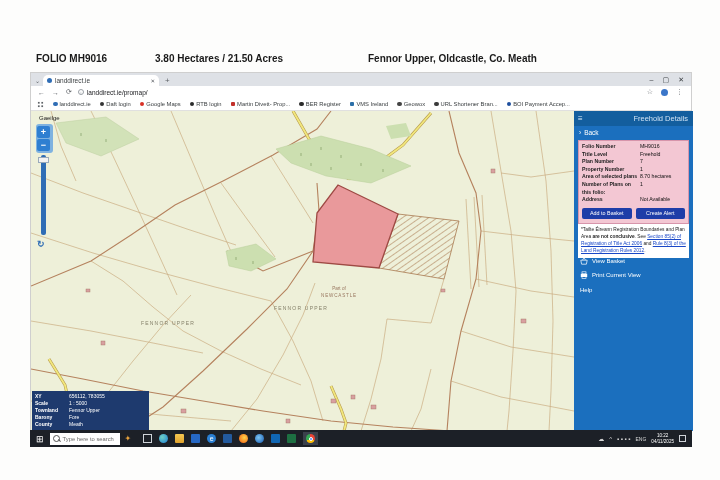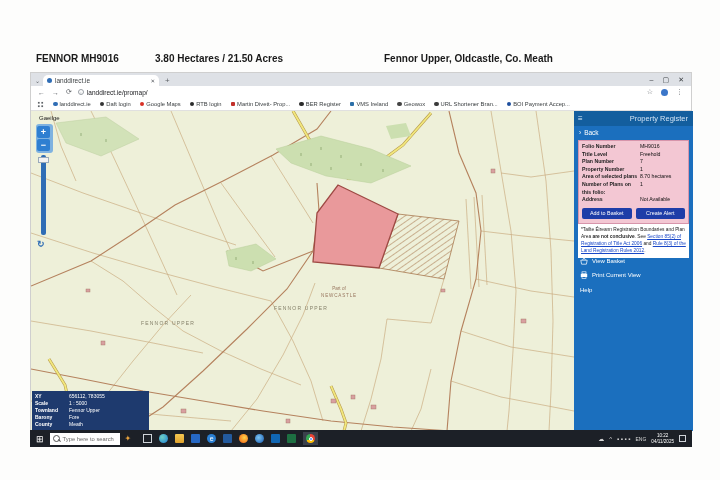--- a/index.html
+++ b/index.html
@@ -4,21 +4,21 @@
 <style>
   html,body{margin:0;padding:0;background:#e8e8e8;}
   .page{position:relative;width:720px;height:480px;background:#fdfdfc;overflow:hidden;
         font-family:"Liberation Sans",sans-serif;}
   .abs{position:absolute;}
 
   
   .scan-header span{position:absolute;top:53px;font-weight:bold;font-size:10px;color:#1a1a1a;white-space:nowrap;}
   .sh-folio{left:36px;}
   .sh-area{left:155px;}
-  .sh-loc{left:384px;text-align:right;}
+  .sh-loc{left:368px;text-align:right;}
 
   
   .browser{left:30px;top:72px;width:662px;height:375px;background:#fff;border:1px solid #cfcfcf;box-sizing:border-box;}
   .tabstrip{left:0;top:0;width:660px;height:13px;background:#dee1e6;display:flex;align-items:flex-end;}
   .tab-chevron{font-size:6px;color:#5f6368;margin:0 3px 2px 4px;}
   .tab{height:11px;width:108px;background:#fff;border-radius:5px 5px 0 0;display:flex;align-items:center;padding:0 4px;gap:3px;}
   .favicon{width:5px;height:5px;border-radius:50%;background:#2f6db5;flex:none;}
   .tab-title{font-size:6.5px;color:#3c4043;flex:1;white-space:nowrap;overflow:hidden;}
   .tab-x{font-size:5.5px;color:#5f6368;}
   .newtab{font-size:8px;color:#5f6368;margin:0 0 1px 6px;}
@@ -87,21 +87,21 @@
   .tray .g{color:#d8d8d8;font-size:6px;}
   .trayblock{color:#fff;font-size:4.6px;line-height:5.2px;text-align:center;}
   .notif{width:7px;height:7px;border:1px solid #cfd3d8;box-sizing:border-box;}
 </style>
 </head>
 <body>
 
 <div class="page">
 
   <div class="scan-header">
-    <span class="sh-folio">FENNOR MH9016</span>
+    <span class="sh-folio">FOLIO MH9016</span>
     <span class="sh-area">3.80 Hectares  /  21.50 Acres</span>
     <span class="sh-loc">Fennor Upper, Oldcastle, Co. Meath</span>
   </div>
 
   <div class="browser abs">
 
     <div class="tabstrip abs">
       <span class="tab-chevron">⌄</span>
       <div class="tab">
         <span class="favicon"></span>
@@ -310,21 +310,21 @@
         <div class="inforow">
             <b>County</b>
             <span>Meath</span>
           </div>
       </div>
     </div>
 
     <div class="panel abs">
       <div class="phead abs">
         <span class="hamb">≡</span>
-        <span class="ptitle">Property Register</span>
+        <span class="ptitle">Freehold Details</span>
       </div>
       <div class="backrow abs">
         <span>›</span>
         <span>Back</span>
       </div>
 
       <div class="pinkbox abs">
         <div class="drow">
             <b>Folio Number</b>
             <span>MH9016</span>

